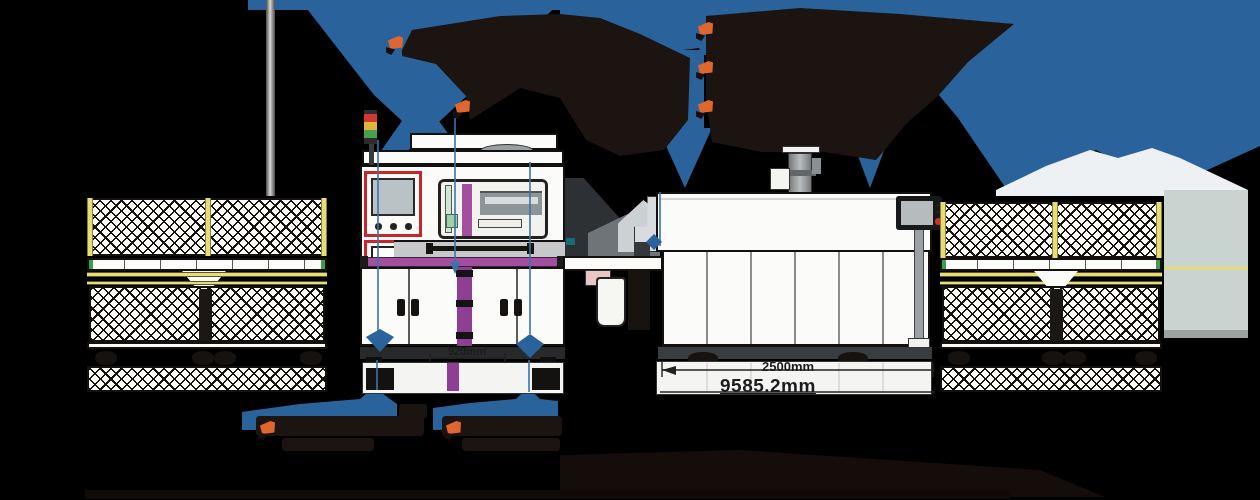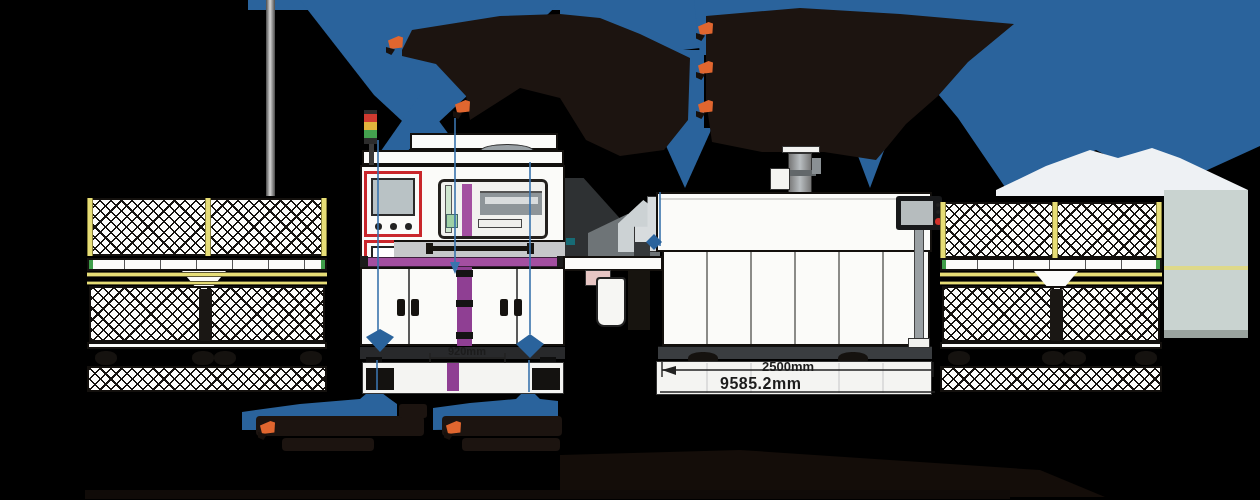--- a/index.html
+++ b/index.html
@@ -244,16 +244,16 @@
   <div class="abs marker-fold" style="left:696px;top:72px;"></div>
   <div class="abs marker" style="left:698px;top:100px;"></div>
   <div class="abs marker-fold" style="left:696px;top:111px;"></div>
   <div class="abs marker" style="left:260px;top:421px;"></div>
   <div class="abs marker-fold" style="left:258px;top:432px;"></div>
   <div class="abs marker" style="left:446px;top:421px;"></div>
   <div class="abs marker-fold" style="left:444px;top:432px;"></div>
 
   <div class="abs dimtxt" style="left:448px;top:346px;font-size:11px;">920mm</div>
   <div class="abs dimtxt" style="left:762px;top:360px;font-size:13px;">2500mm</div>
-  <div class="abs dimtxt" style="left:720px;top:376px;font-size:16px;letter-spacing:0.5px;">9585.2mm</div>
+  <div class="abs dimtxt" style="left:720px;top:376px;font-size:19px;letter-spacing:0.5px;text-decoration:underline;">9585.2mm</div>
 
   <div class="abs" style="left:85px;top:490px;width:925px;height:9px;background:#100b08;"></div>
 </div>
 
 </body></html>

